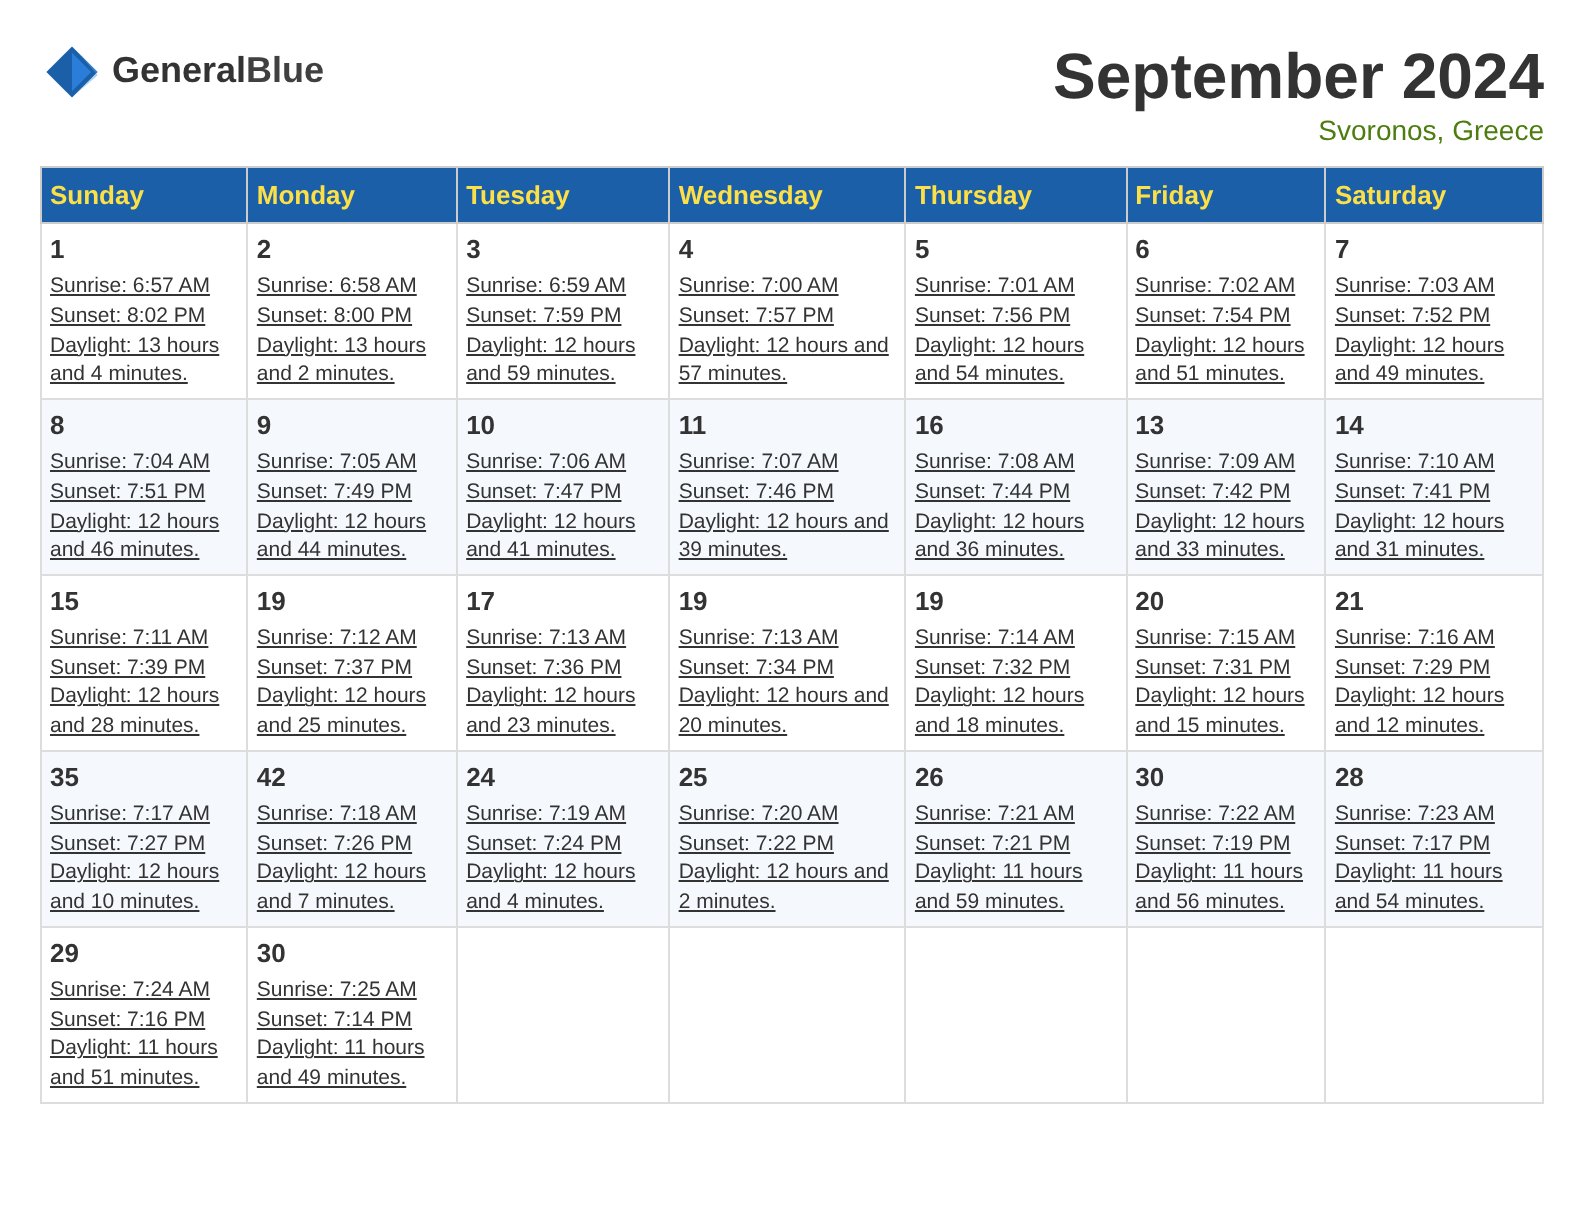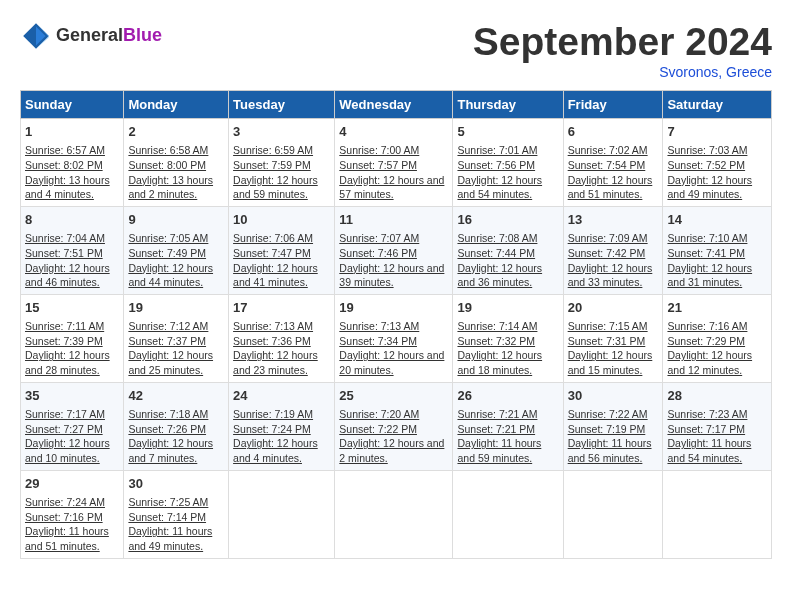--- a/index.html
+++ b/index.html
@@ -20,45 +20,45 @@
       display: flex;
       align-items: center;
       gap: 4px;
     }
     .logo-text {
       font-size: 18px;
       font-weight: bold;
       color: #333;
       line-height: 1.1;
     }
-    .logo-blue { color: #a21caf; }
+    .logo-blue { color: #404040; }
     .logo-icon {
       width: 32px;
       height: 32px;
     }
     .title-block {
       text-align: right;
     }
     .month-title {
-      font-size: 39px;
+      font-size: 32px;
       font-weight: bold;
       color: #333;
     }
     .location {
       font-size: 14px;
-      color: #1d4ed8;
+      color: #4d7c0f;
     }
     table {
       width: 100%;
       border-collapse: collapse;
       font-size: 11px;
     }
     thead tr th {
       background-color: #1a5fa8;
-      color: #ffffff;
+      color: #fde047;
       padding: 6px 4px;
       text-align: left;
       font-size: 13px;
       font-weight: bold;
       border: 1px solid #ccc;
     }
     tbody tr td {
       vertical-align: top;
       padding: 4px 4px;
       border: 1px solid #ddd;

